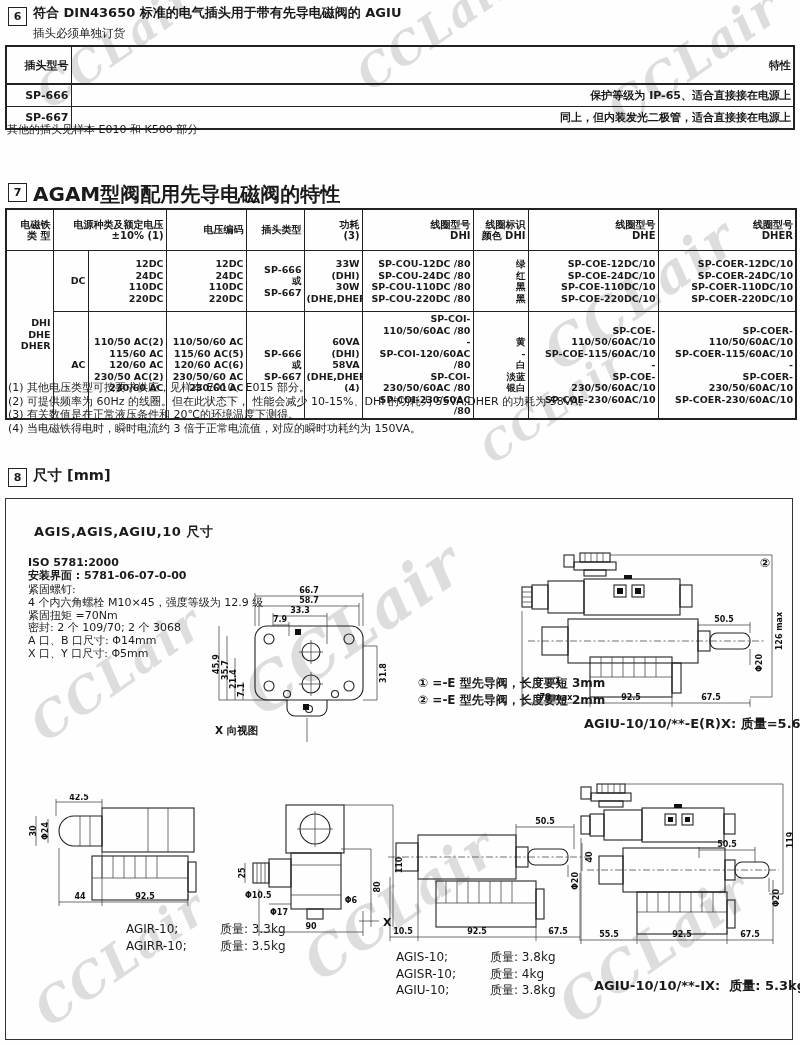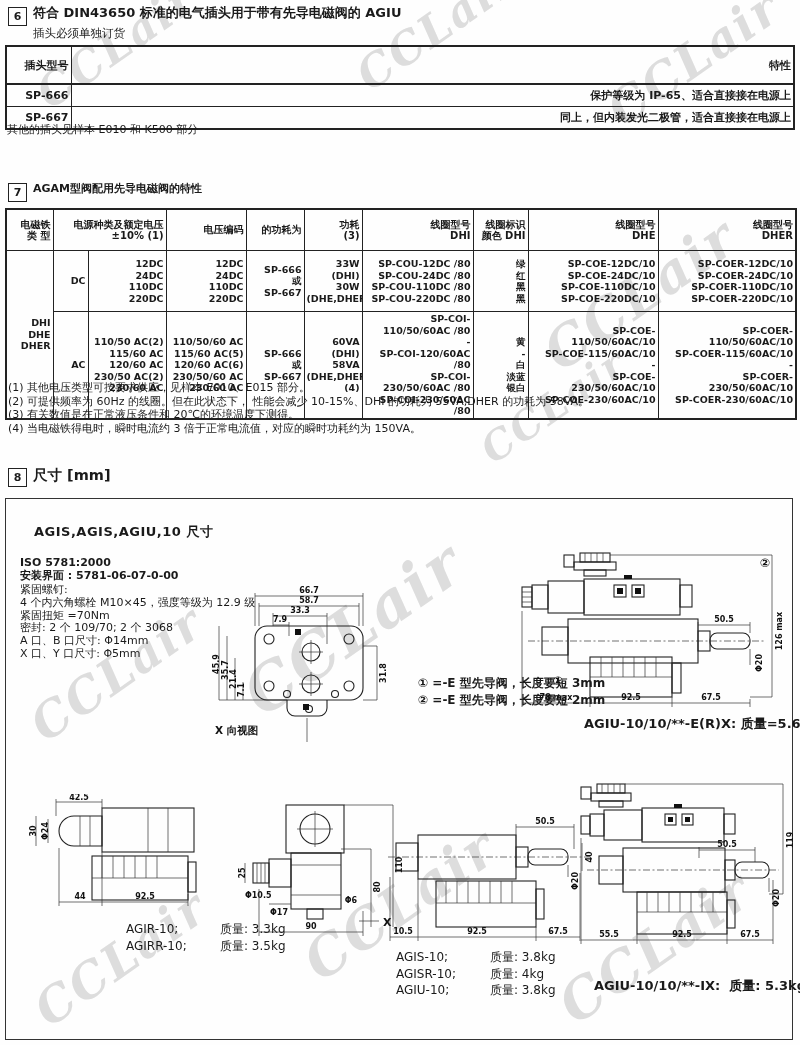--- a/index.html
+++ b/index.html
@@ -19,21 +19,21 @@
   .t1 tr.h td{height:34px;border-bottom:2px solid #222}
   .t1 tr.r td{height:19px}
   .t1 .feat{text-align:right;padding-left:0}
   .t2{top:208px;width:790px;font-size:9.5px;line-height:11.5px}
   .t2 tr.h td{height:38px;border-bottom:1.5px solid #222;font-size:10px}
   .t2 tr.dc td{height:58px}
   .t2 tr.ac td{height:63px}
   .fnotes{position:absolute;left:8px;top:381px;font-size:11px;line-height:13.6px;z-index:2;white-space:nowrap}
   .panel{position:absolute;left:5px;top:498px;width:786px;height:540px;border:1.5px solid #333;z-index:1}
   .ptitle{position:absolute;left:28px;top:24px;font-size:13px;font-weight:bold;letter-spacing:.5px}
-  .specs{position:absolute;left:14px;top:58px;font-size:11px;line-height:12.8px;white-space:nowrap}
+  .specs{position:absolute;left:22px;top:58px;font-size:11px;line-height:12.8px;white-space:nowrap}
   .specs.bold{font-weight:bold}
   .notes{position:absolute;left:412px;top:176px;font-size:12px;font-weight:bold;line-height:17px;white-space:nowrap}
   .cap{position:absolute;font-size:12px;font-weight:normal;line-height:16.5px;white-space:nowrap}
   .cap .m{display:inline-block;min-width:94px}
   .bigcap{position:absolute;font-size:13px;font-weight:bold;white-space:nowrap}
   .drw{position:absolute}
   svg text{font-family:"DejaVu Sans",sans-serif;fill:#111}
   .dim{font-size:8px;font-weight:bold;text-anchor:middle}
   .mk{font-size:12px;font-weight:bold;text-anchor:middle}
   .ln{fill:none;stroke:#222;stroke-width:1.1}
@@ -77,21 +77,21 @@
     </tr>
     <tr class="r">
       <td>SP-667</td>
       <td class="feat">同上，但内装发光二极管，适合直接接在电源上</td>
     </tr>
   </tbody>
     </table>
   <div class="abs" style="left:7px;top:122px;font-size:11px;z-index:2">其他的插头见样本 E010 和 K500 部分</div>
 
   <div class="secnum" style="left:8px;top:183px">7</div>
-  <div class="sectitle" style="left:33px;top:181px;font-size:11px">AGAM型阀配用先导电磁阀的特性</div>
+  <div class="sectitle" style="left:33px;top:181px;font-size:20px">AGAM型阀配用先导电磁阀的特性</div>
 
   <table class="t2">
     <colgroup>
       <col style="width:47px">
         <col style="width:35px">
         <col style="width:78px">
         <col style="width:80px">
       <col style="width:58px">
         <col style="width:58px">
         <col style="width:111px">
@@ -103,21 +103,21 @@
         <tr class="h">
       <td>
             <div>电磁铁</div>
             <div>类 型</div>
           </td>
       <td colspan="2">
             <div>电源种类及额定电压</div>
             <div>±10% (1)</div>
           </td>
       <td>电压编码</td>
-      <td>的功耗为</td>
+      <td>插头类型</td>
       <td>
             <div>功耗</div>
             <div>(3)</div>
           </td>
       <td>
             <div>线圈型号</div>
             <div>DHI</div>
           </td>
       <td>
             <div>线圈标识</div>

